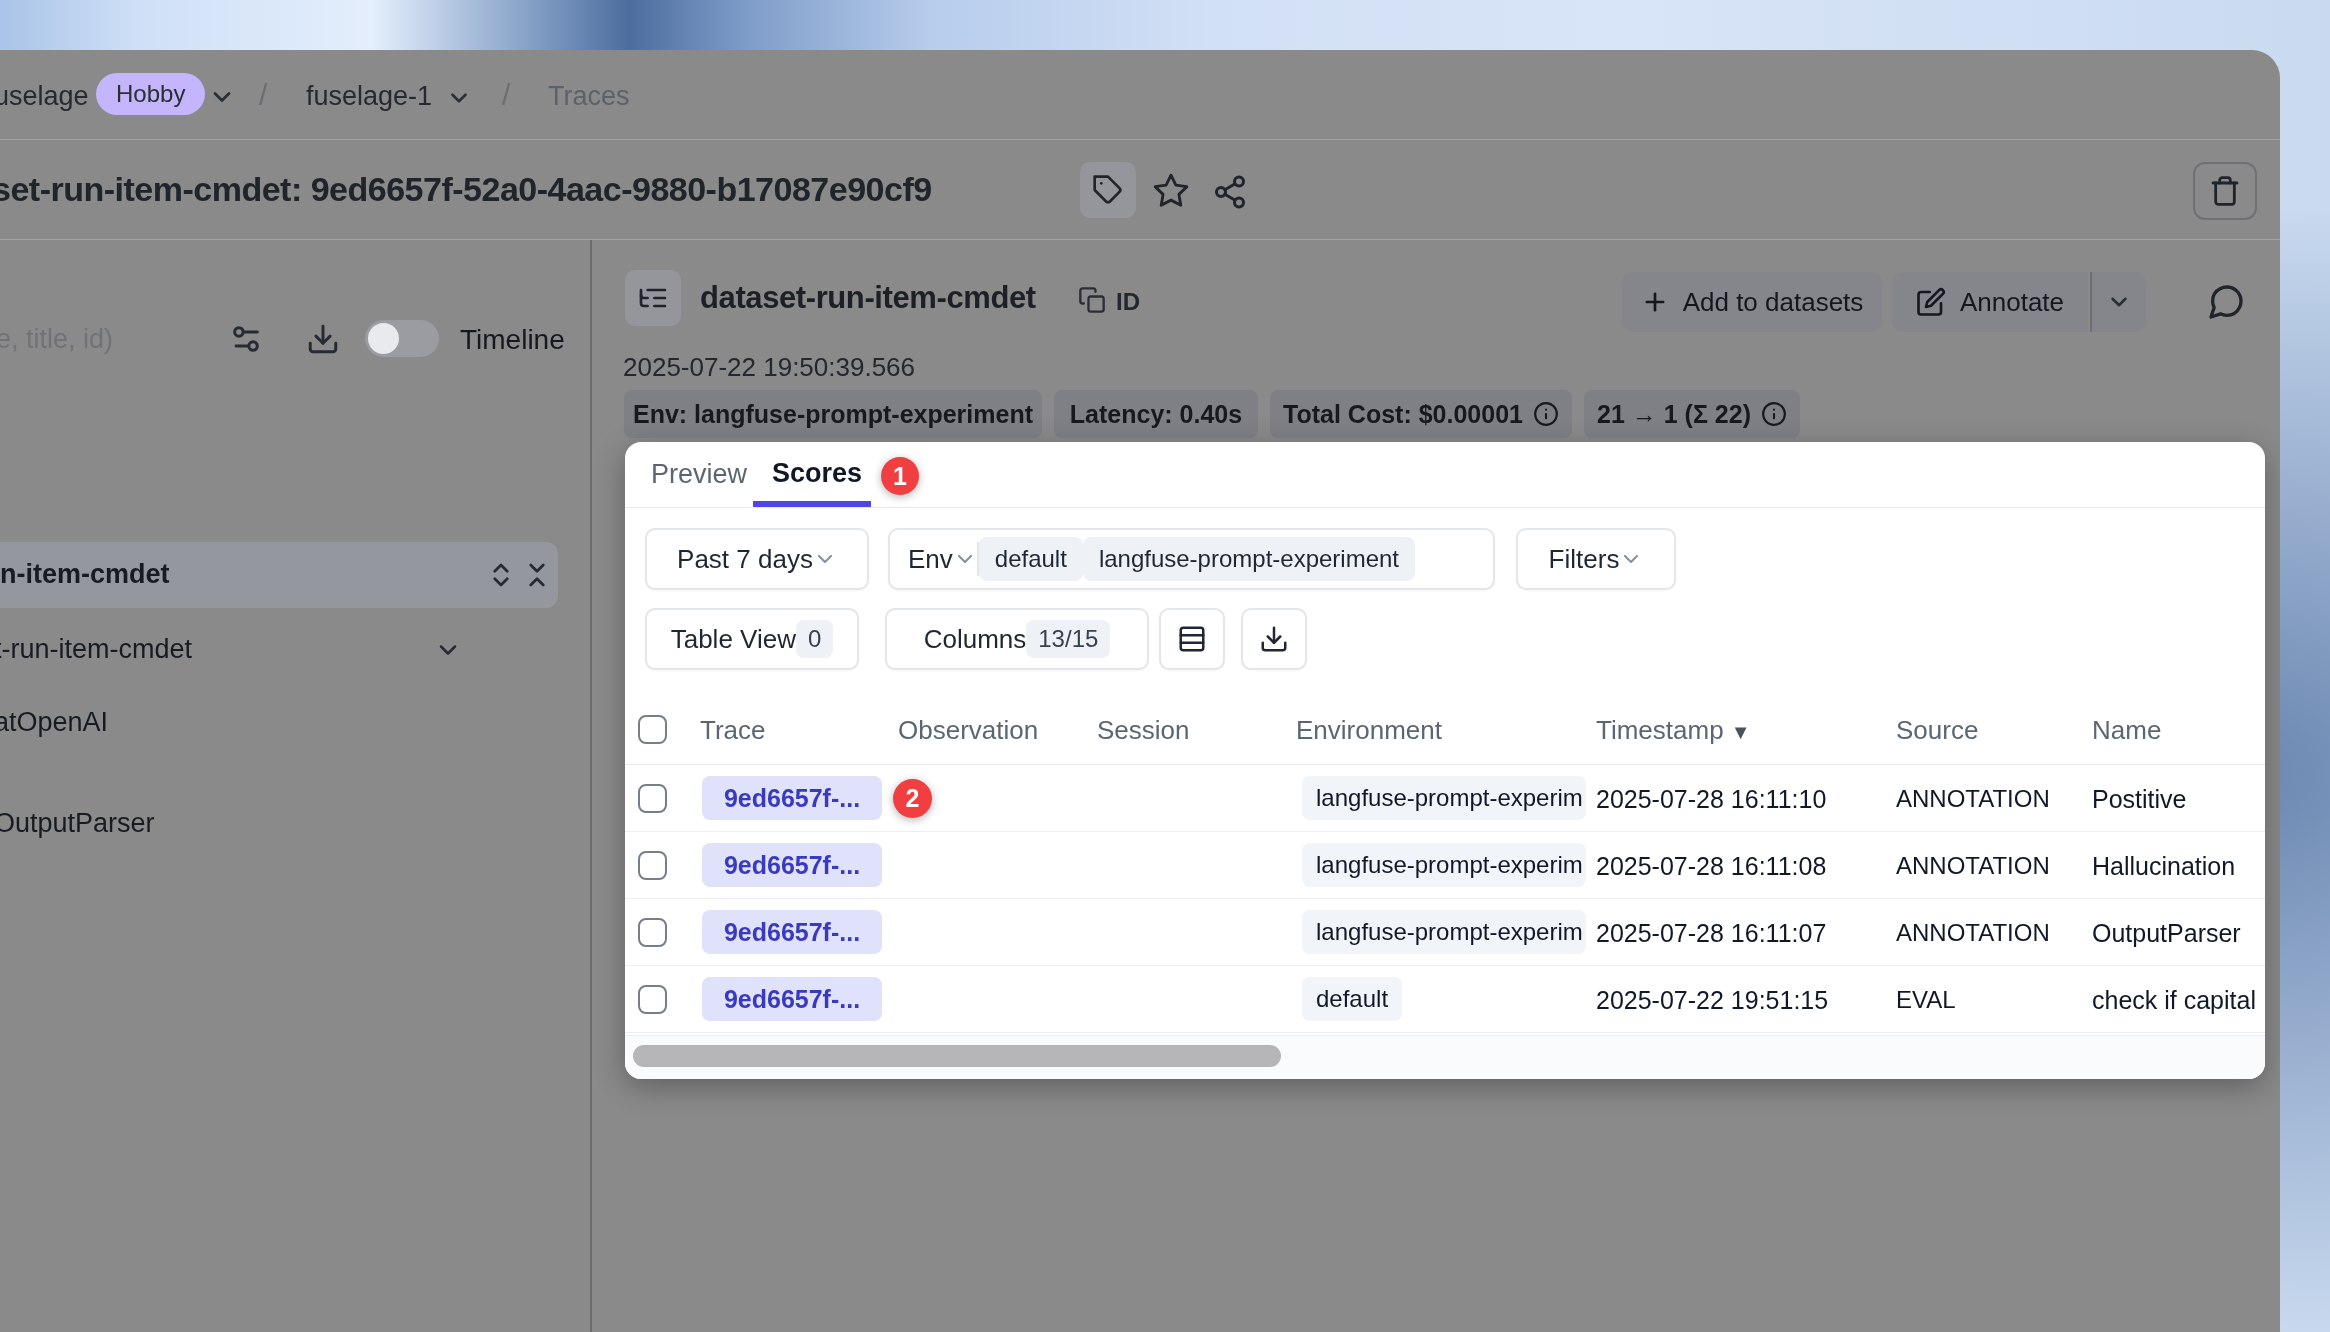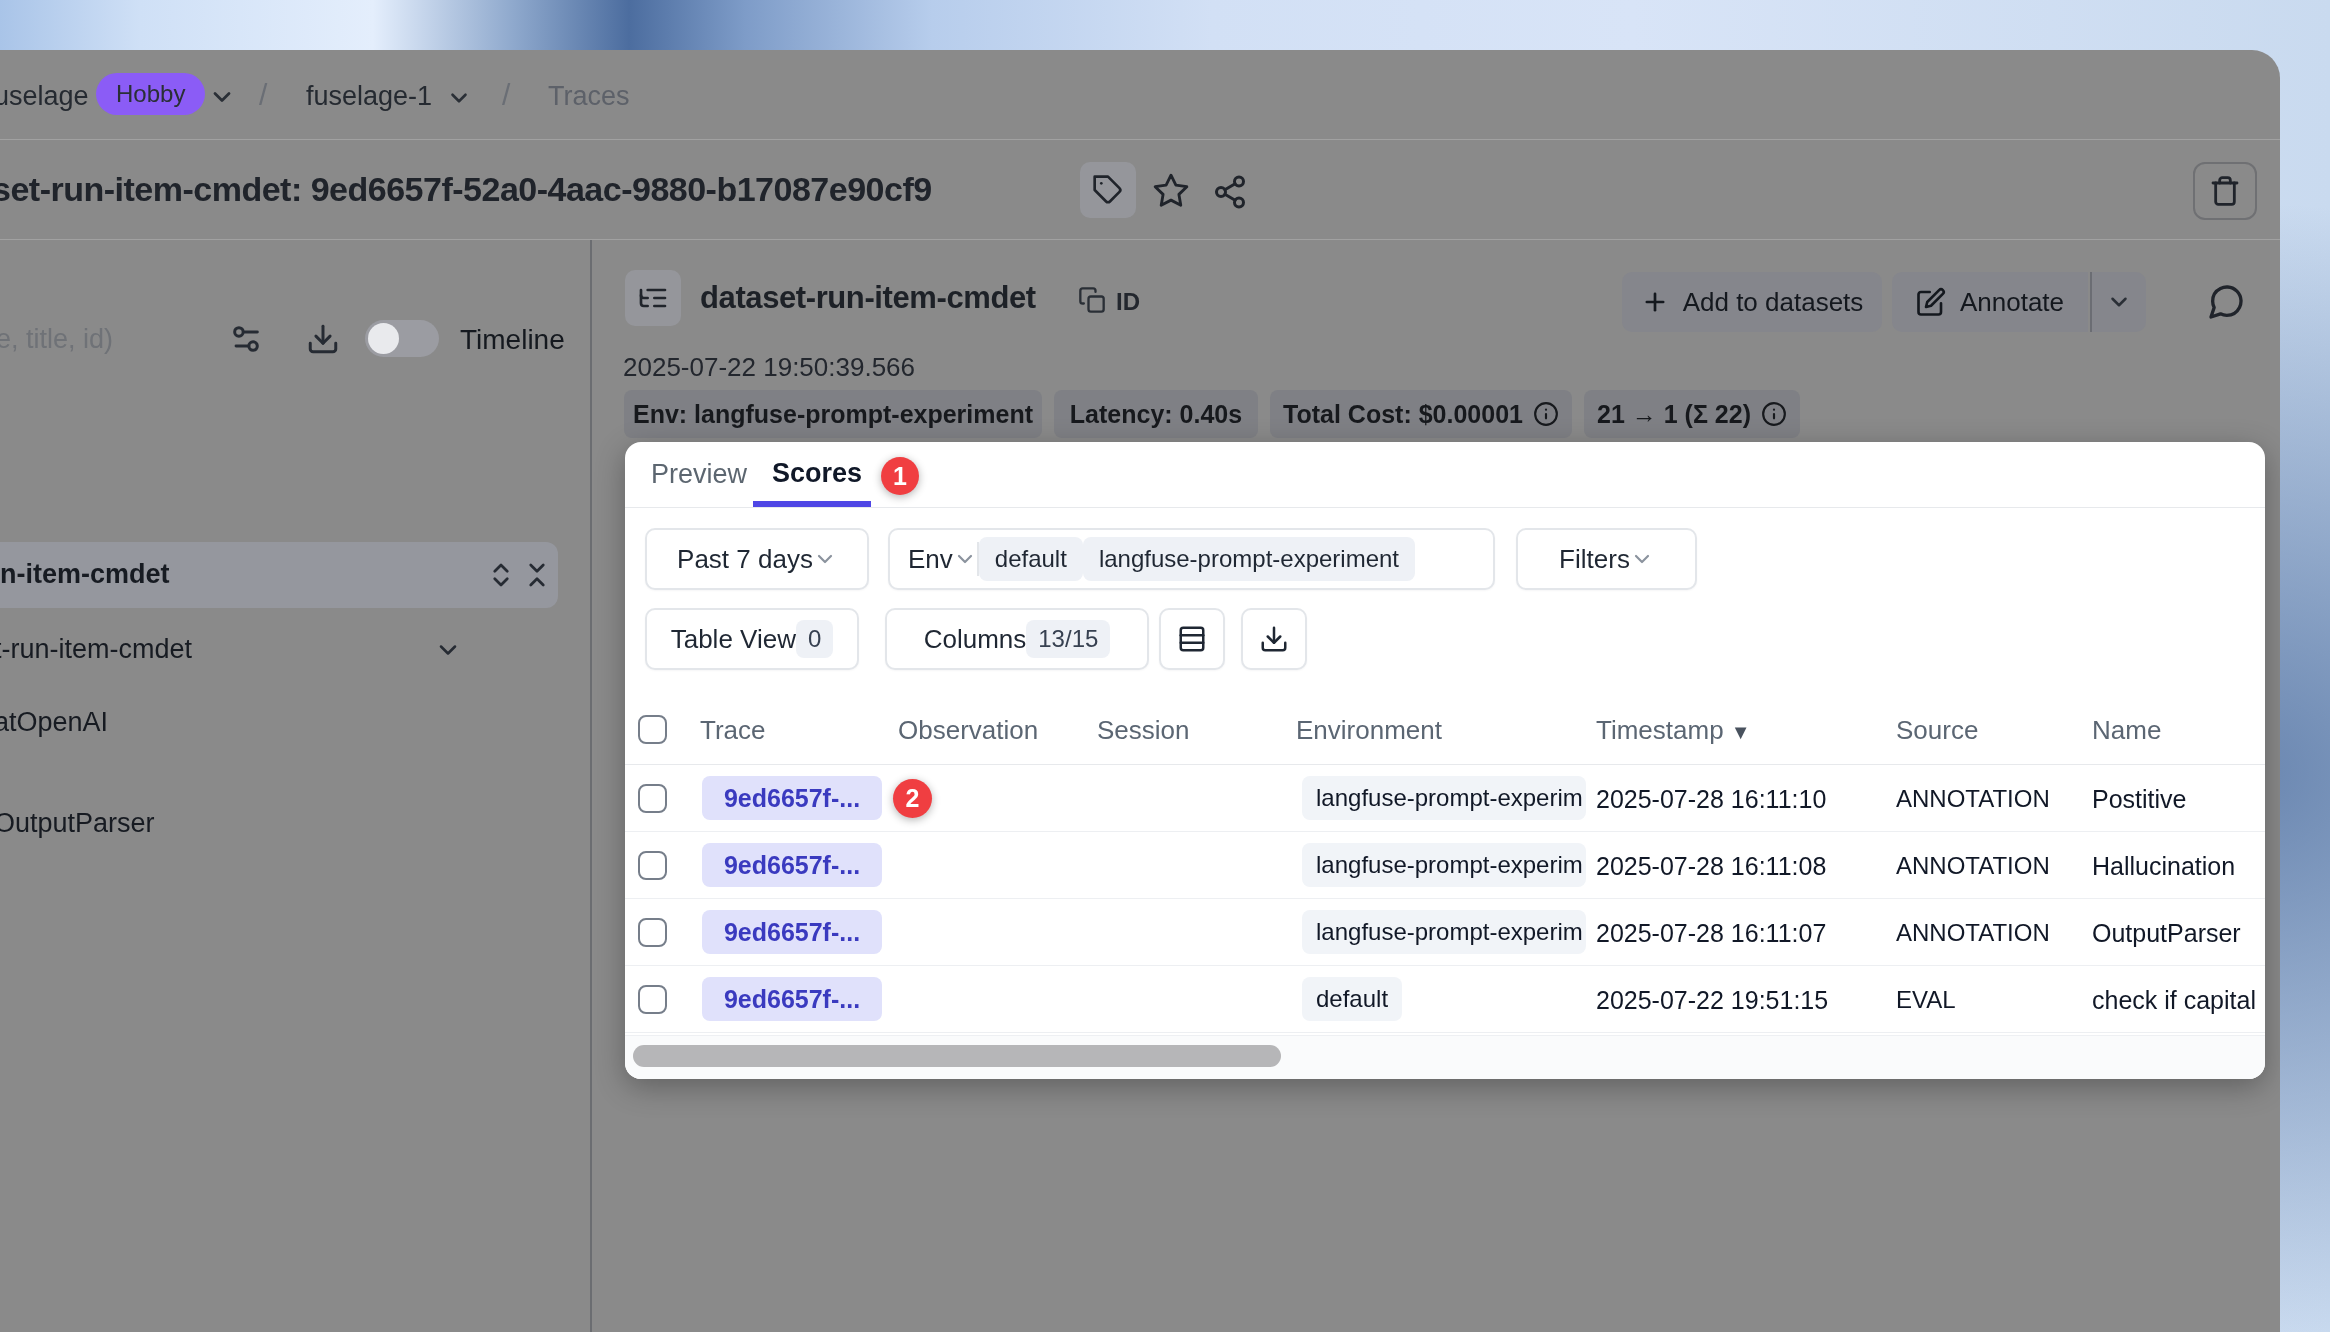--- a/index.html
+++ b/index.html
@@ -17,21 +17,21 @@
     color:#1c2128;
   }
   .abs { position:absolute; }
 
   
   .breadcrumb-bar { position:absolute; left:0; top:0; width:100%; height:90px;
     border-bottom:1px solid rgba(255,255,255,.20); }
   .crumb-text { font-size:27px; font-weight:500; color:#252a31; }
   .crumb-muted { color:#5d6169; font-weight:400;text-align:right; }
   .crumb-sep { font-size:30px; color:#6a6e75; font-weight:300; }
-  .pill { background:#8b5cf6; border-radius:22px; padding:7px 20px; font-size:24px; font-weight:500; color:#2a2f36; }
+  .pill { background:#c4b5fd; border-radius:22px; padding:7px 20px; font-size:24px; font-weight:500; color:#2a2f36; }
 
   .title-bar { position:absolute; left:0; top:90px; width:100%; height:100px;
     border-bottom:1px solid rgba(255,255,255,.20); }
   .page-title { font-size:34px; font-weight:600; letter-spacing:-.5px; color:#20242b; white-space:nowrap; }
   .icon-btn-soft { background:#95969b; border-radius:10px; display:flex; align-items:center; justify-content:center; }
   .ghost-border-btn { border:2px solid rgba(70,72,80,.40); border-radius:12px; display:flex; align-items:center; justify-content:center; }
 
   
   .sidebar { position:absolute; left:0; top:190px; width:592px; bottom:0;
     border-right:2px solid rgba(60,64,74,.40); }
@@ -280,21 +280,21 @@
       </div>
       <div class="tool-btn" style="left:263px;top:86px;width:607px;justify-content:flex-start;padding:0 18px;gap:0;">
         <span>Env</span>
         <svg class="chev" width="24" height="24" viewBox="0 0 24 24" fill="none" stroke="currentColor" stroke-width="2.2" stroke-linecap="round" stroke-linejoin="round">
             <path d="M6 9l6 6 6-6"></path>
           </svg>
         <div class="v-divider"></div>
         <span class="chip-soft">default</span>
         <span class="chip-soft">langfuse-prompt-experiment</span>
       </div>
-      <div class="tool-btn" style="left:891px;top:86px;width:181px;">
+      <div class="tool-btn" style="left:891px;top:86px;width:160px;">
         <span>Filters</span>
         <svg class="chev" width="24" height="24" viewBox="0 0 24 24" fill="none" stroke="currentColor" stroke-width="2.2" stroke-linecap="round" stroke-linejoin="round">
             <path d="M6 9l6 6 6-6"></path>
           </svg>
       </div>
 
       <div class="tool-btn" style="left:20px;top:166px;width:214px;">
         <span>Table View</span>
         <span class="count-chip">0</span>
       </div>

